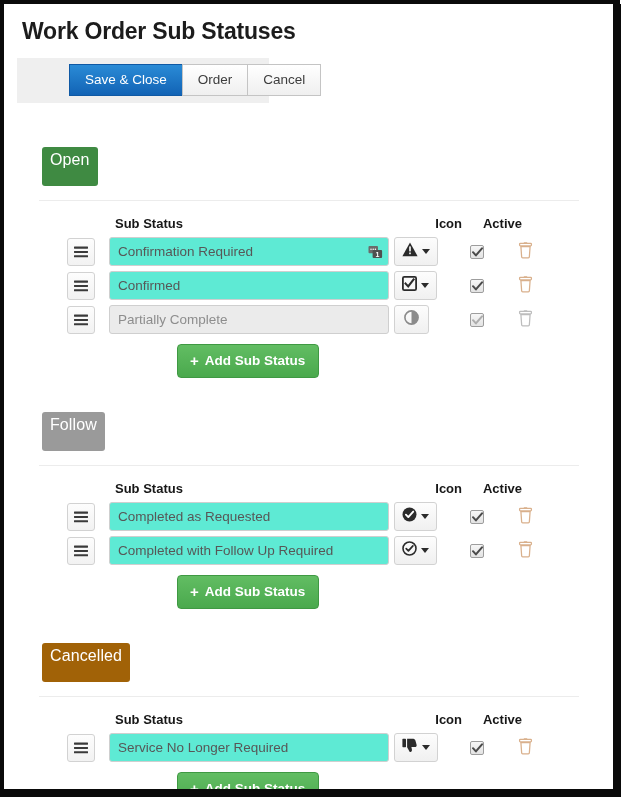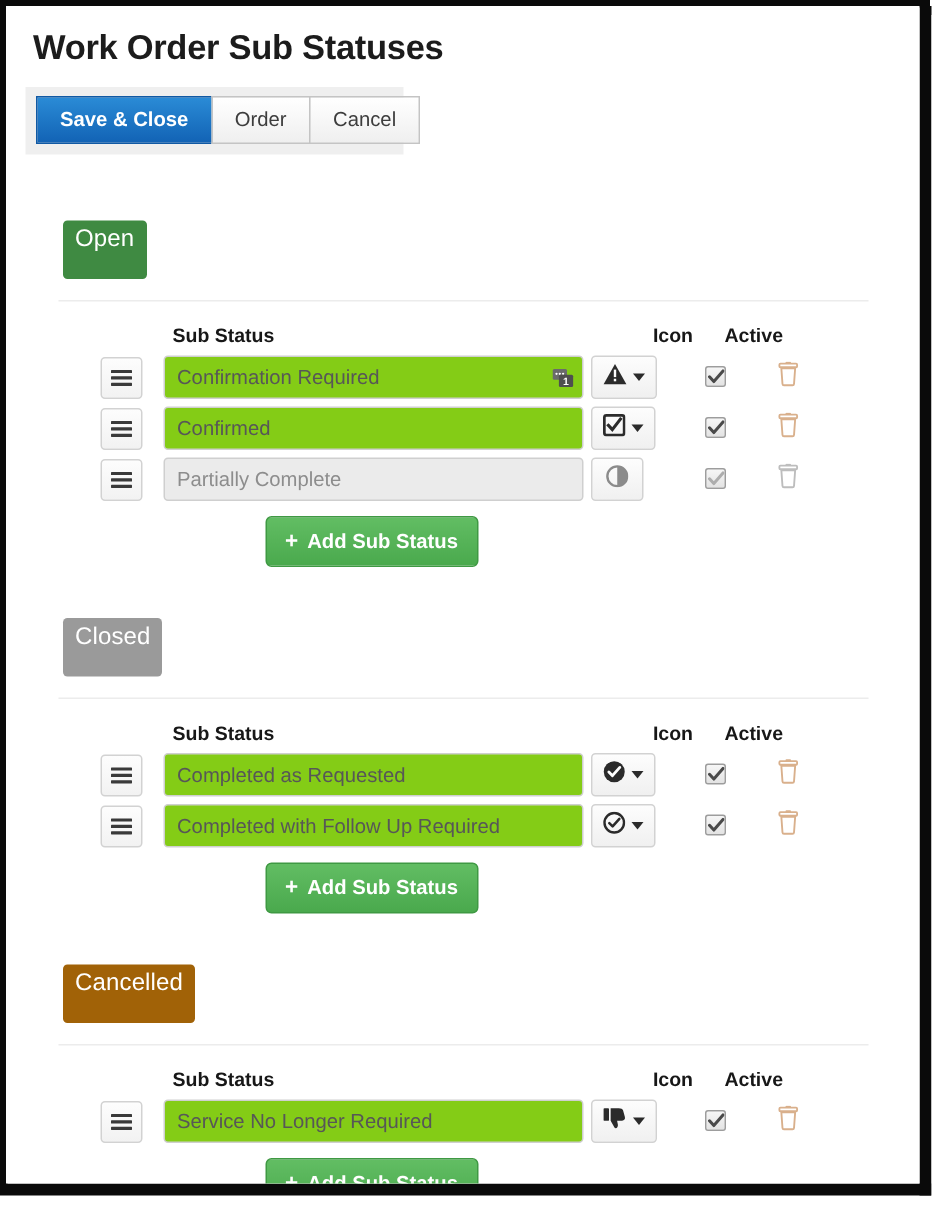--- a/index.html
+++ b/index.html
@@ -71,21 +71,22 @@
     background: linear-gradient(to bottom, #ffffff 0%, #efefef 100%);
     color: #3d3d3d;
     cursor: pointer;
     white-space: nowrap;
   }
   .tb-btn:last-child { border-right: 1px solid #c4c4c4; }
   .tb-btn.primary {
     background: linear-gradient(to bottom, #2a8bd6 0%, #1263b5 100%);
     border-color: #0f59a4;
     color: #ffffff;
-    font-weight: bold;
+    font-weight: normal;
+    margin-left: 45px;
   }
 
   
   .section { margin-top: 34px; }
   #section-open { margin-top: 44px; }
 
   .badge-row { padding-left: 37px; }
   .status-badge {
     display: inline-block;
     color: #ffffff;
@@ -147,21 +148,21 @@
   }
   .handle-btn svg { display: block; }
 
   
   .name-input {
     width: 280px;
     height: 29px;
     box-sizing: border-box;
     border: 1px solid #cfcfcf;
     border-radius: 3px;
-    background: #84cc16;
+    background: #5eead4;
     font-family: "Liberation Sans", sans-serif;
     font-size: 13.5px;
     color: #575757;
     padding: 0 26px 0 8px;
     outline: none;
   }
   .name-input:disabled,
   .name-input.disabled {
     background: #ebebeb;
     color: #8d8d8d;
@@ -404,21 +405,21 @@
                   </span>
                 </span></div>
             </div>
             <div class="add-row"><button class="add-btn">
                 <span class="plus">+</span>
                 <span>Add Sub Status</span>
               </button></div>
           </div>
         </div>
         <div class="section">
-          <div class="badge-row"><span class="status-badge badge-closed">Closed</span></div>
+          <div class="badge-row"><span class="status-badge badge-closed">Follow</span></div>
           <div class="section-rule"></div>
           <div class="sub-table">
             <div class="thead">
               <div class="th col-handle"></div>
               <div class="th col-name">Sub Status</div>
               <div class="th col-icon">Icon</div>
               <div class="th col-active">Active</div>
               <div class="th col-del"></div>
             </div>
             <div class="trow">

